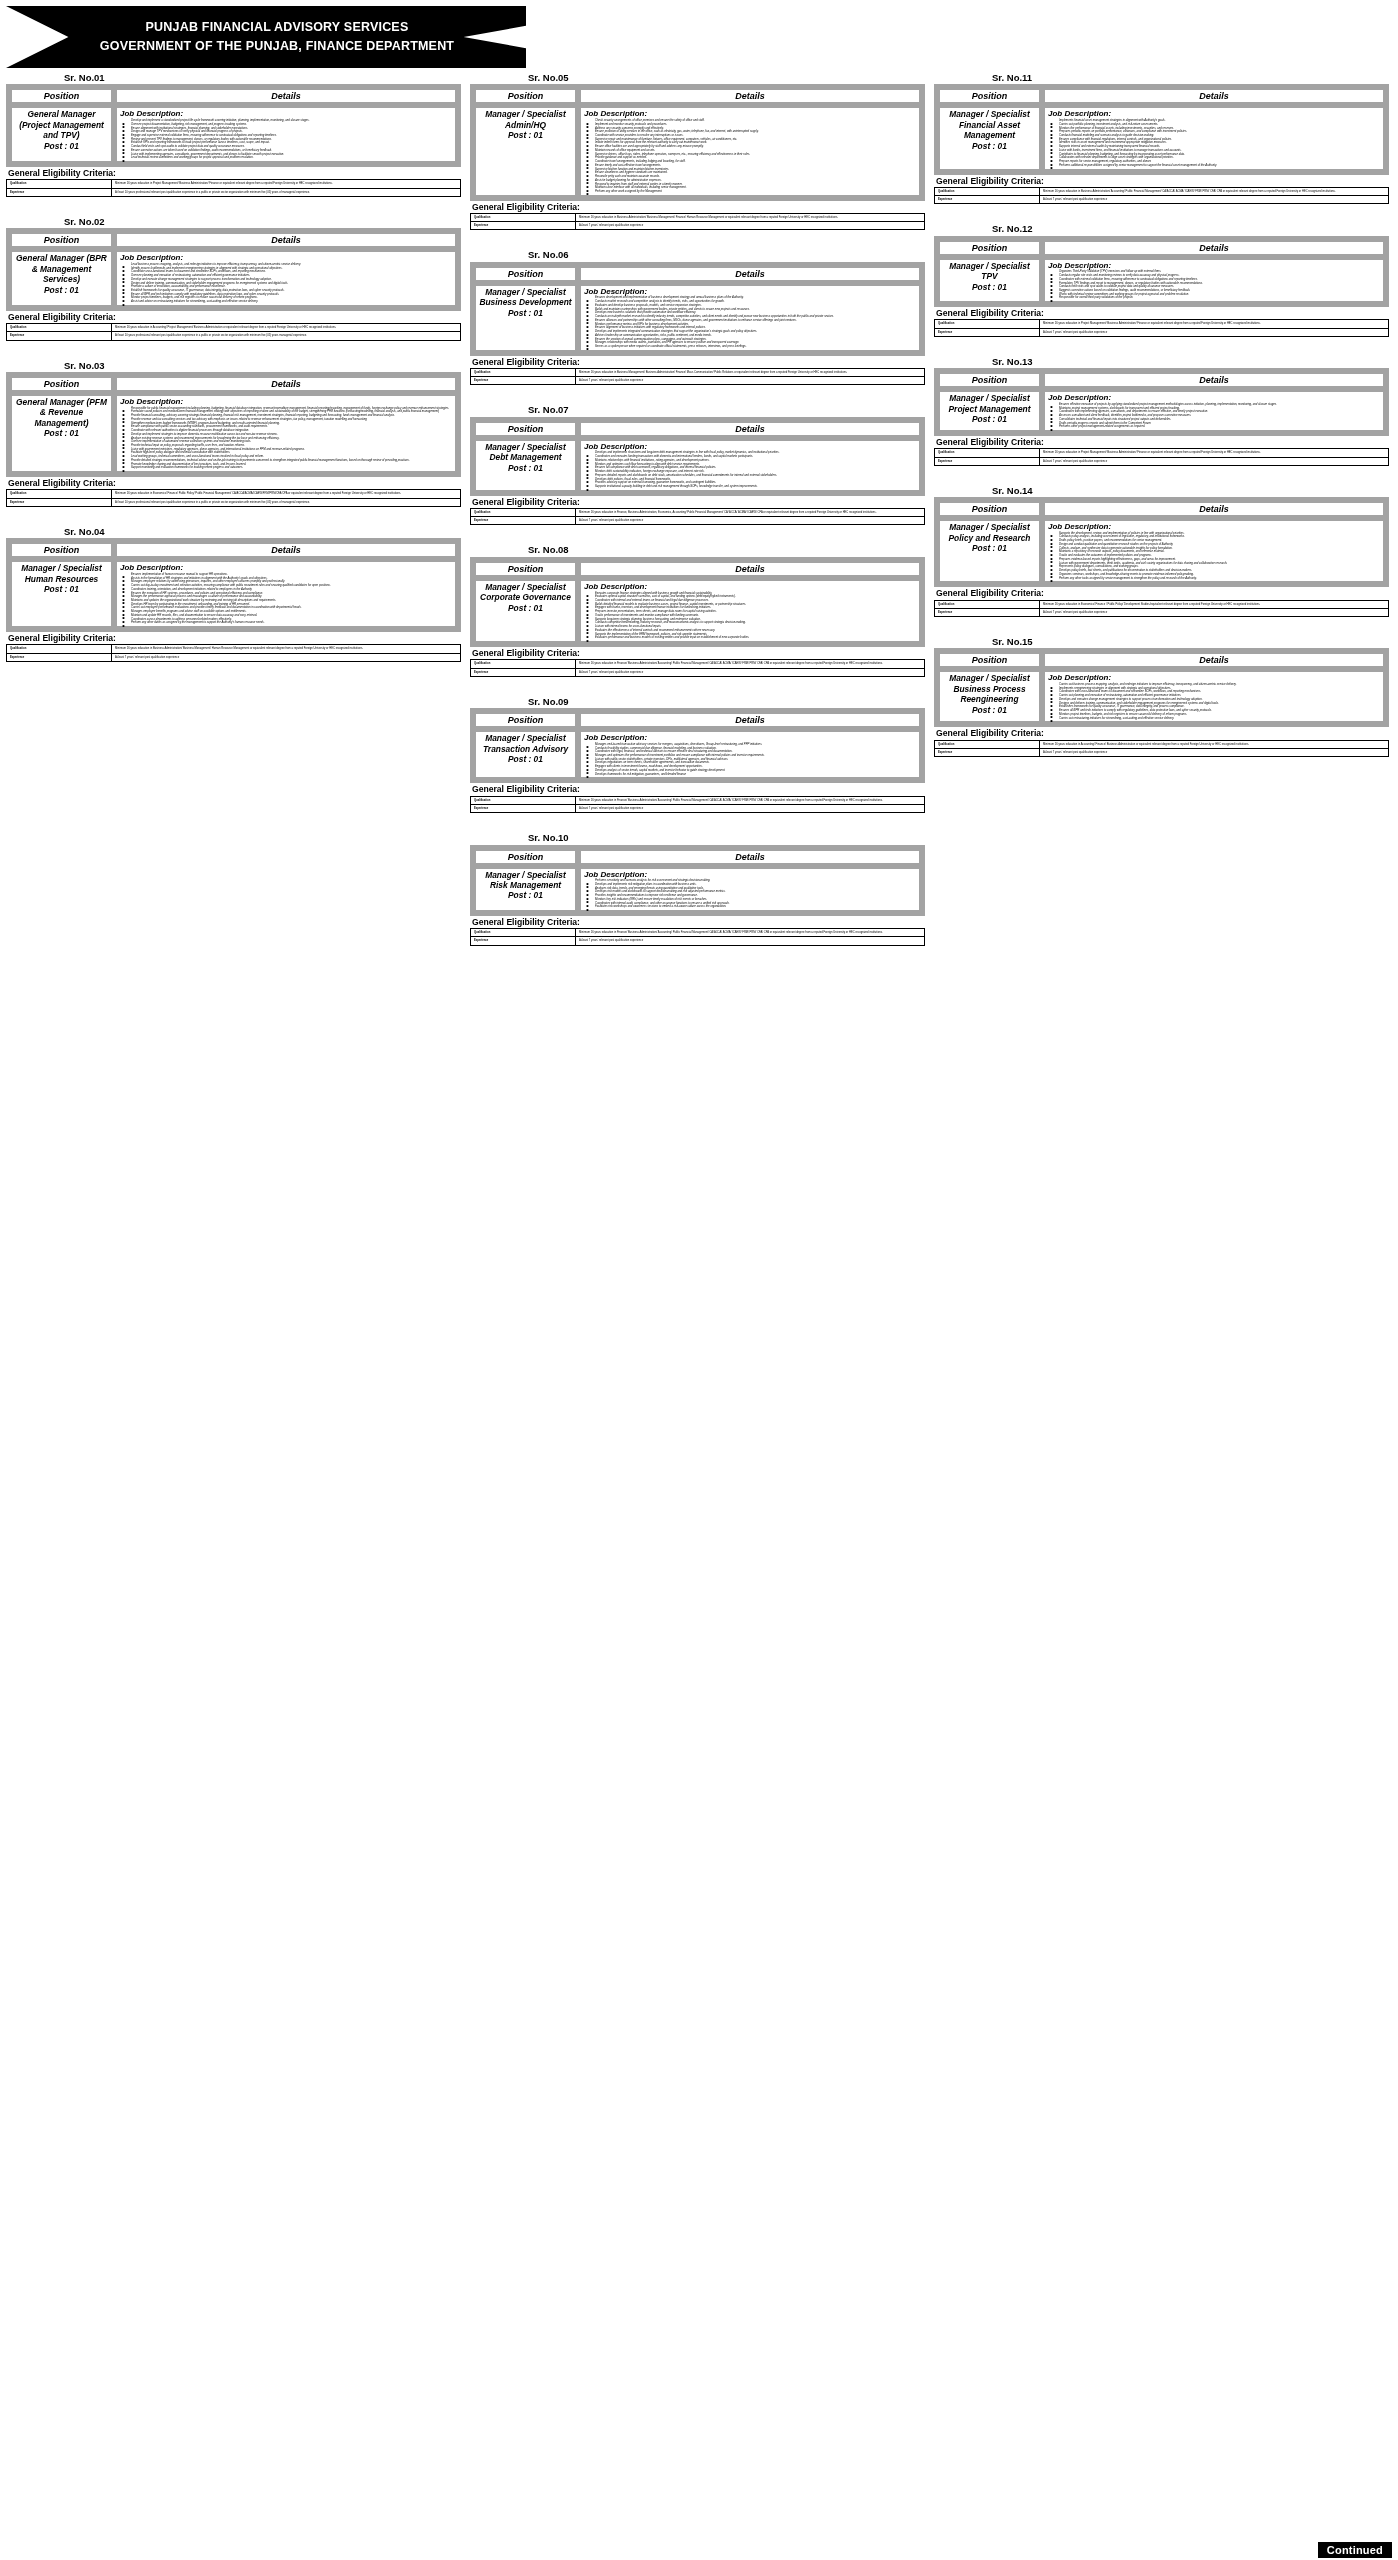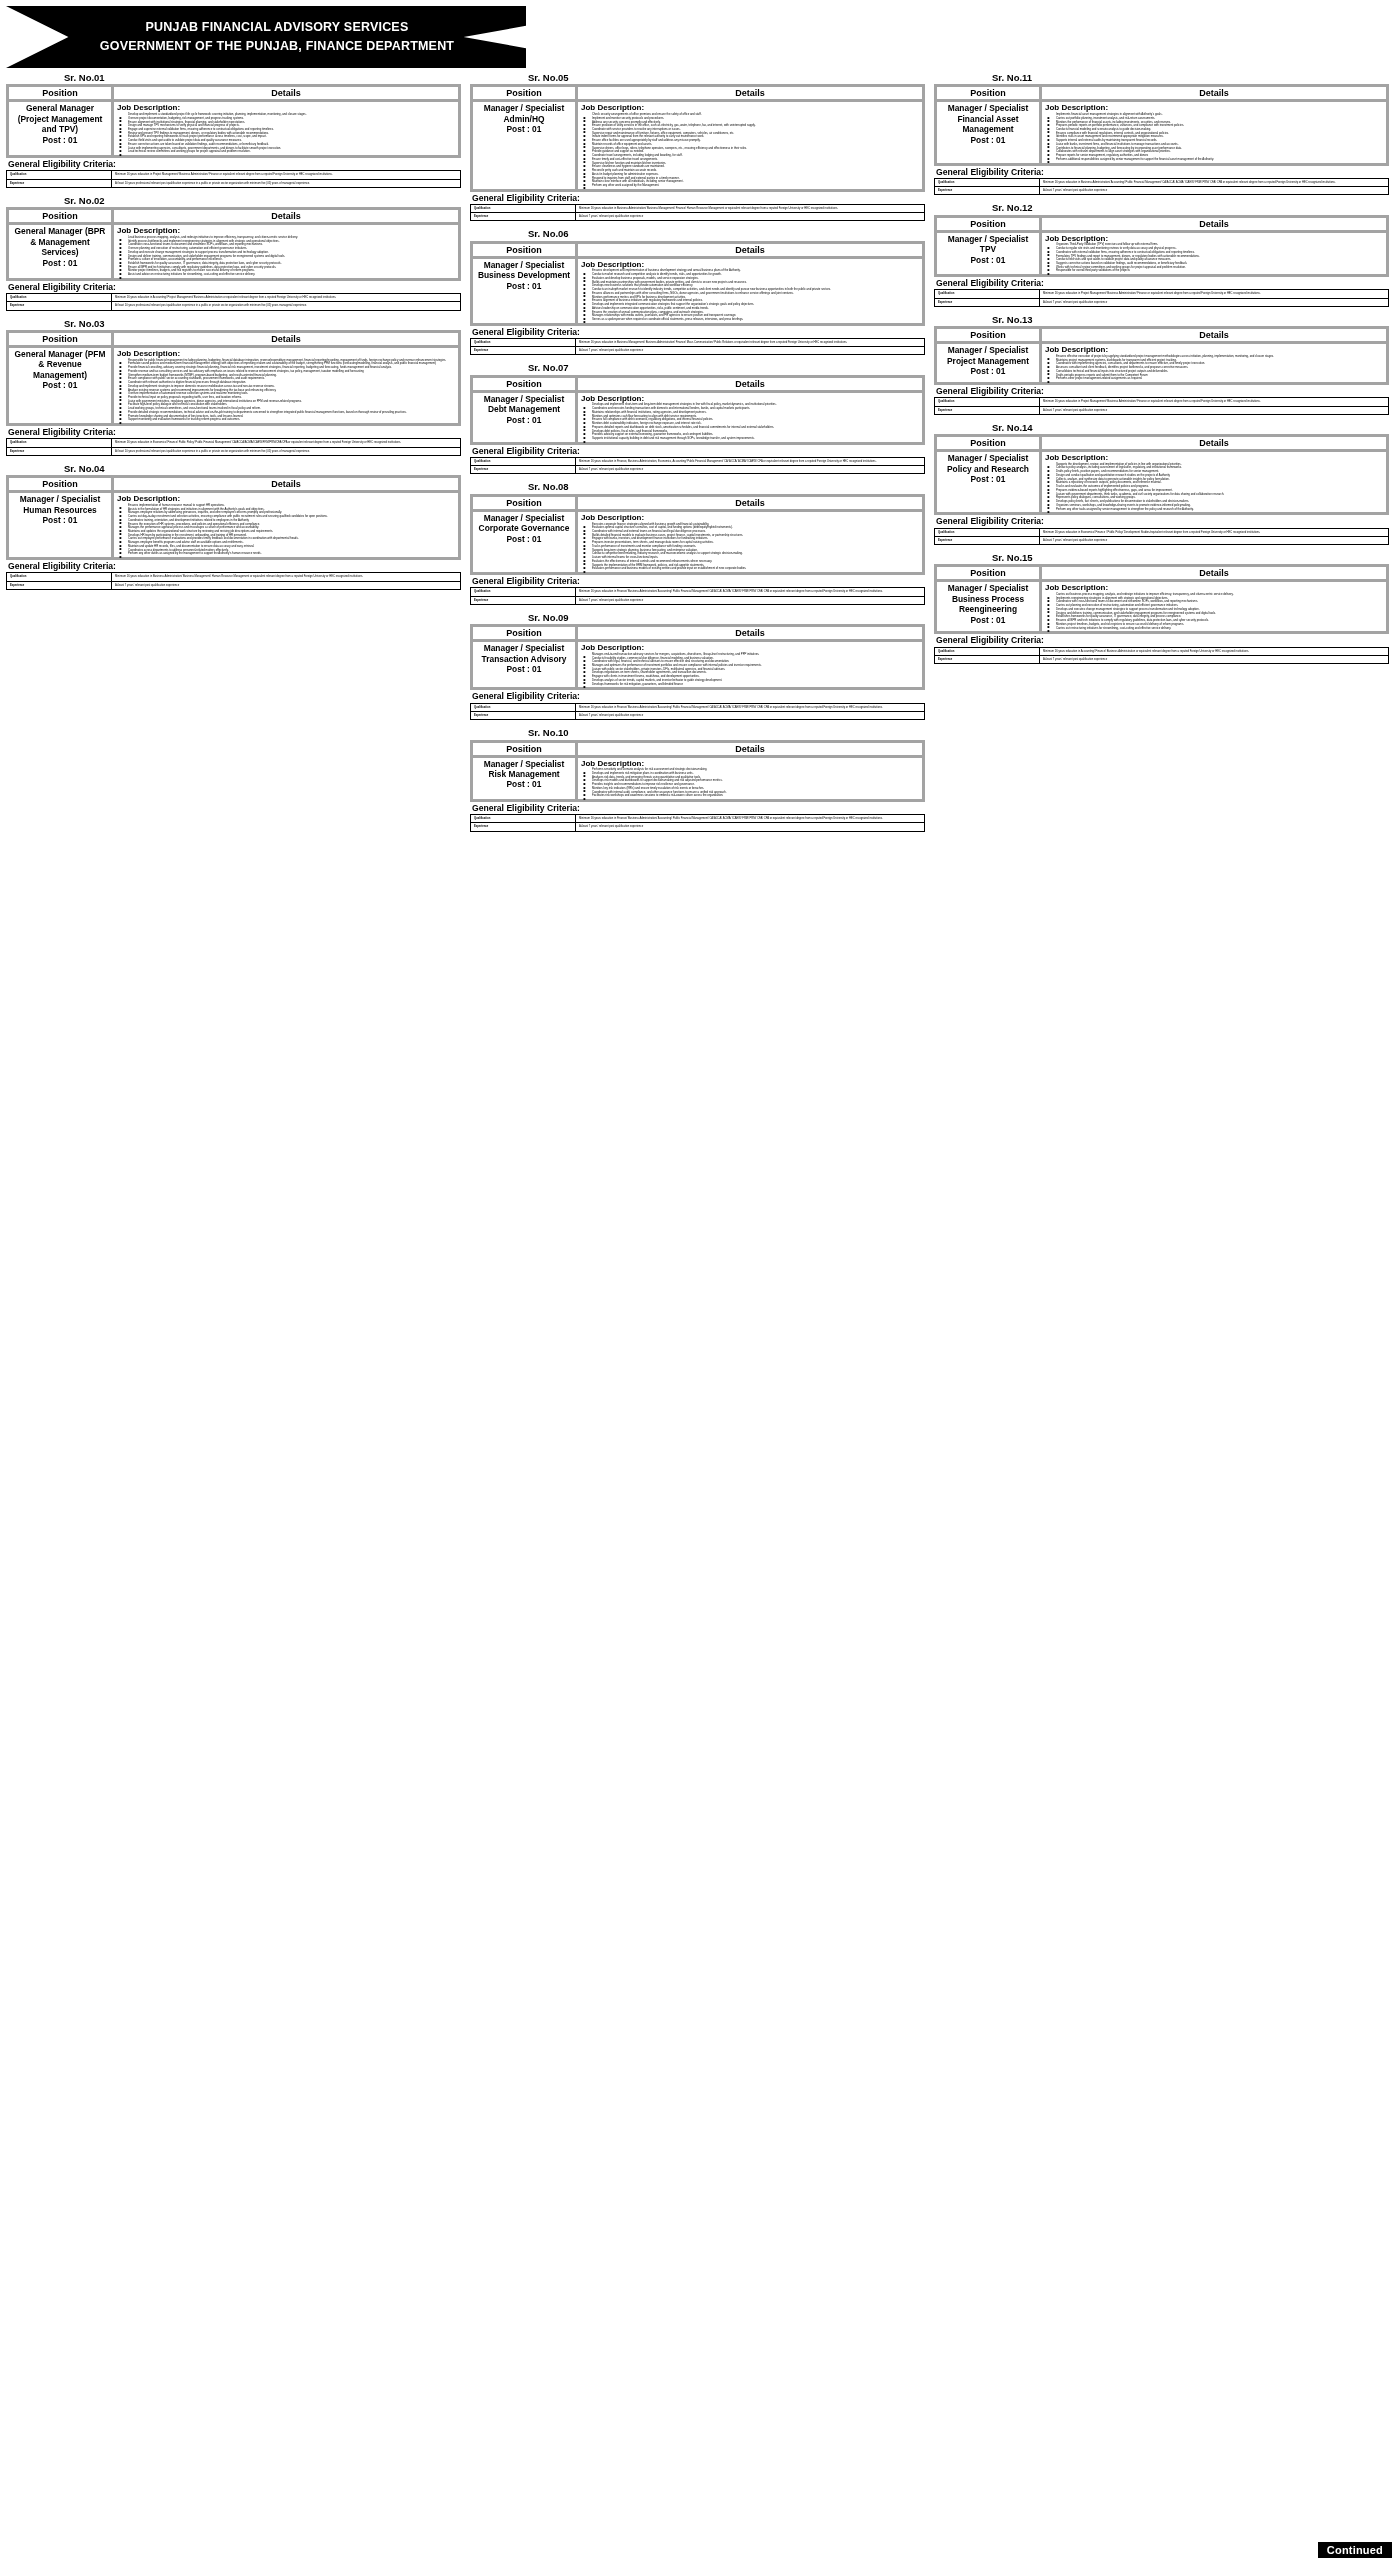--- a/index.html
+++ b/index.html
@@ -16,28 +16,28 @@
   .banner {
     width:100%; height:100%; background:#000; color:#fff;
     display:flex; flex-direction:column; align-items:center; justify-content:center;
     clip-path: polygon(0 0, 100% 0, 100% 32%, 88% 50%, 100% 68%, 100% 100%, 0 100%, 12% 50%);
     padding-left:40px; padding-right:18px;
   }
   .banner-l1 { font-size:12.5px; font-weight:bold; letter-spacing:.2px; line-height:1.5; white-space:nowrap; }
   .banner-l2 { font-size:12.5px; font-weight:bold; letter-spacing:.2px; line-height:1.5; white-space:nowrap; }
 
   .cols { display:flex; gap:9px; flex:1 1 auto; min-height:0; }
-  .col { width:455px; display:flex; flex-direction:column; gap:0; }
+  .col { width:455px; display:flex; flex-direction:column; gap:12px; }
   .col.first { padding-top:0; }
 
   .srlabel { font-size:9.5px; font-weight:bold; text-align:center; padding:1px 0 1px 0; line-height:1.1; }
   .srlabel.left { text-align:left; padding-left:58px; }
 
   table.job { width:100%; border-collapse:collapse; table-layout:fixed; margin-bottom:0; }
-  table.job td, table.job th { border:3px solid #a3a3a3; vertical-align:top; padding:1px 3px; }
+  table.job td, table.job th { border:6px solid #a3a3a3; vertical-align:top; padding:1px 3px;font-style:italic; }
   th.hpos, th.hdet { text-align:center; font-size:9px; font-weight:bold; padding:1px 0; }
   col.cpos { width:105px; }
   td.pos {
     text-align:center; font-size:8.4px; font-weight:bold; line-height:1.24;
     padding-top:4px;
   }
   td.det { font-size:7.6px; line-height:1.2; padding:1px 4px 2px 3px; }
   .jdlabel { font-weight:bold; font-size:8px; display:block; margin-bottom:0px; }
   ul.bl { margin:0; padding:0 0 0 11px; list-style:none; }
   ul.bl li { position:relative; margin:0 0 0.4px 0; text-align:justify; line-height:1.2; }

